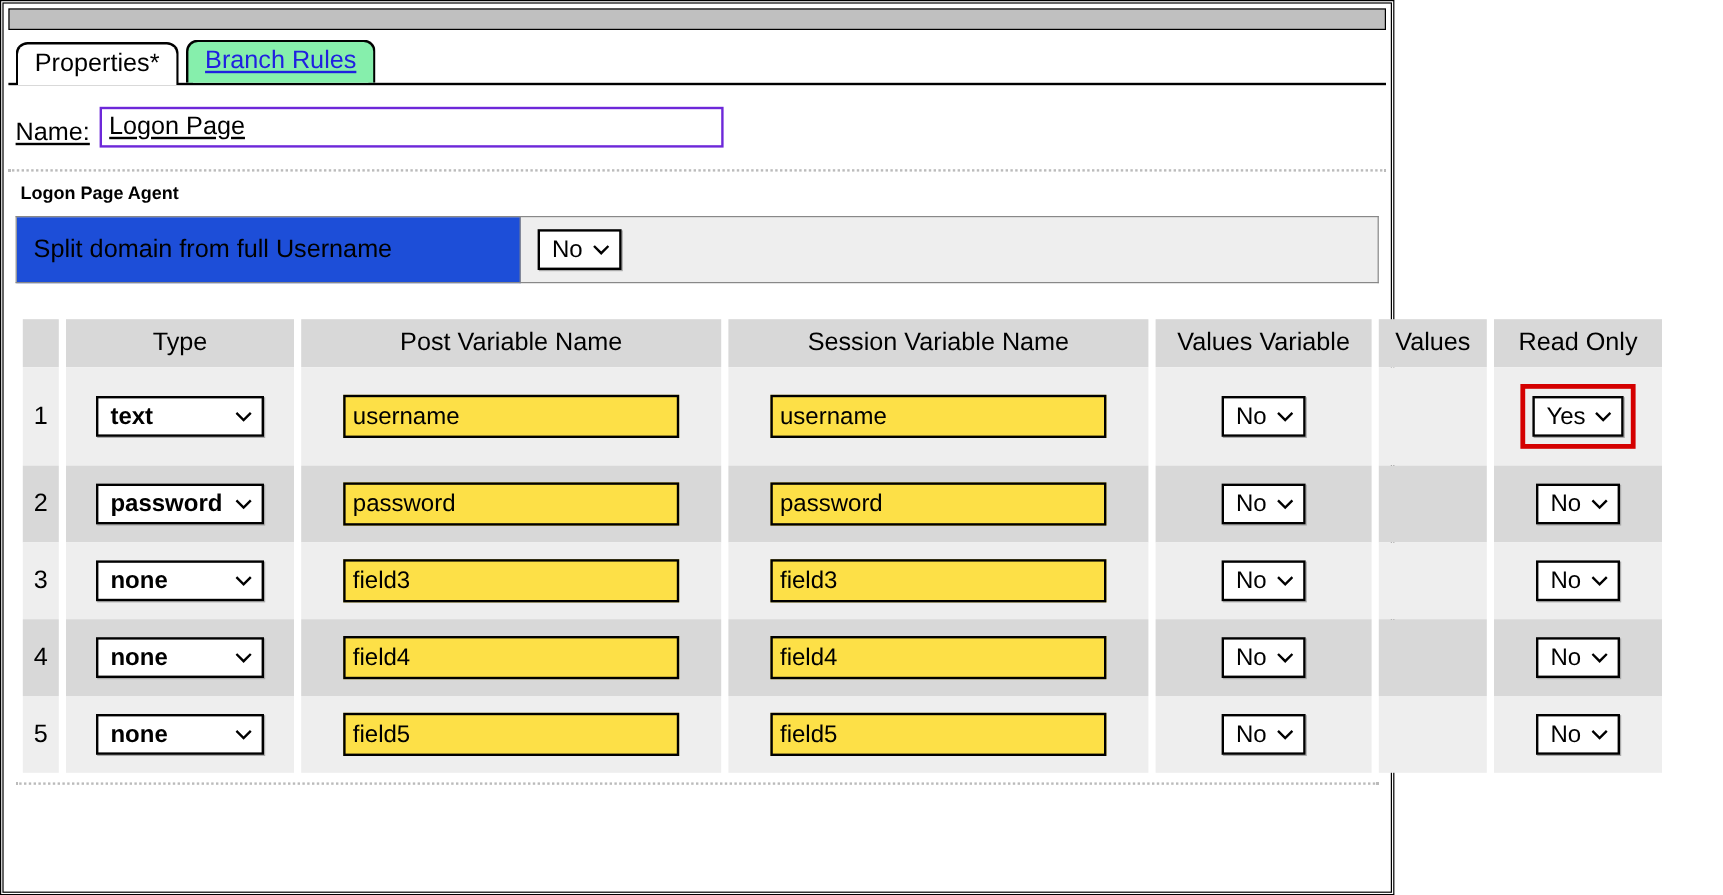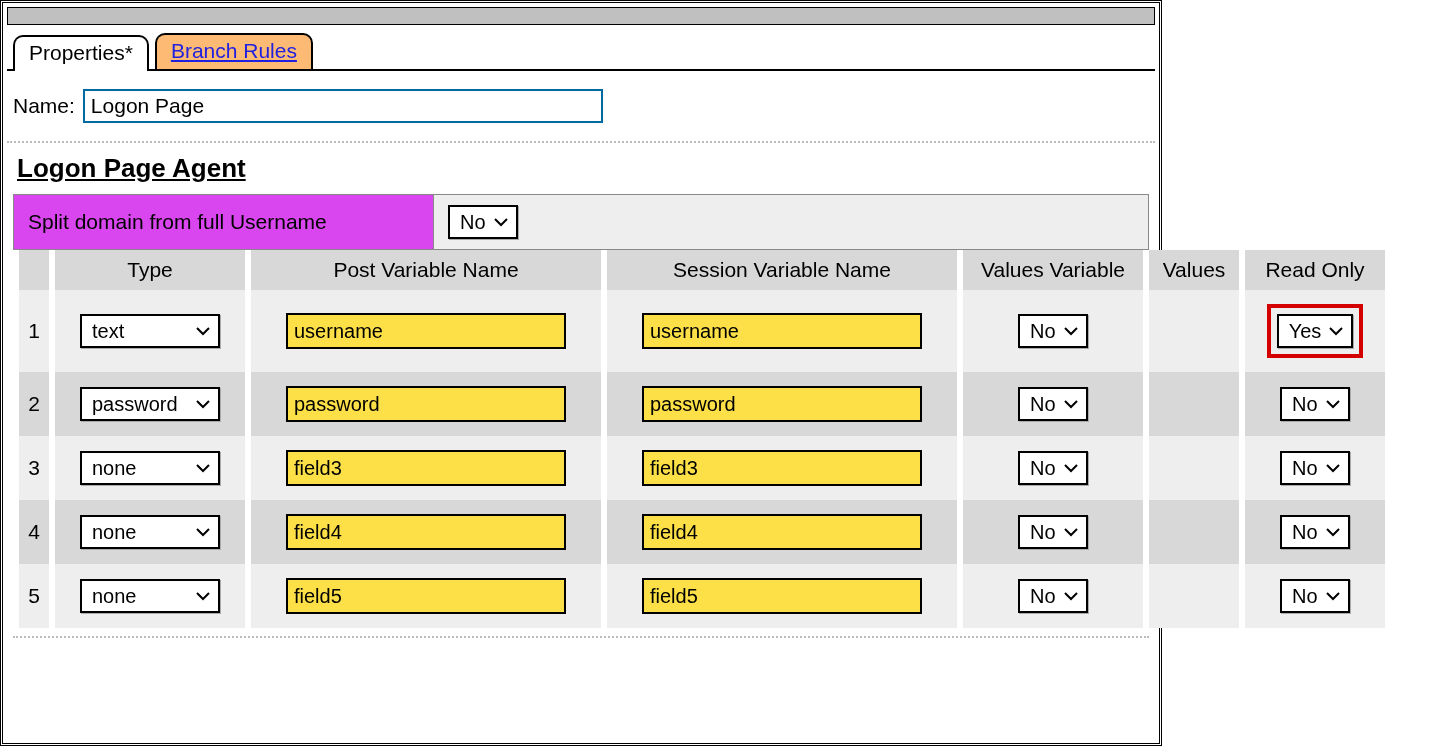--- a/index.html
+++ b/index.html
@@ -30,70 +30,70 @@
     height: 38px;
     padding-left: 6px;
   }
   .tab {
     border: 2px solid #000;
     border-bottom: none;
     border-top-left-radius: 10px;
     border-top-right-radius: 10px;
     padding: 4px 14px 6px 14px;
     margin-right: 6px;
-    background: #fdba74;
+    background: #86efac;
     position: relative;
     font-size: 21px;
     cursor: pointer;
   }
   .tab.active {
     background: #fff;
     top: 2px;
   }
   .tab.inactive a {
     color: #2020e0;
     text-decoration: underline;
   }
   .name-row {
     display: flex;
-    align-items: center;
+    align-items: flex-end;
     padding: 18px 0 18px 6px;
     border-bottom: 2px dotted #bbb;
+    text-decoration: underline;
   }
   .name-row label {
     font-size: 21px;
     margin-right: 8px;
   }
   .name-row input {
     font-size: 21px;
     padding: 2px 6px;
-    border: 2px solid #0369a1;
+    border: 2px solid #6d28d9;
     width: 520px;
     height: 34px;
   }
   .section-heading {
     font-weight: bold;
-    font-size: 26px;
+    font-size: 15px;
     padding: 10px 0 10px 10px;
-    text-decoration: underline;
   }
   .settings-table {
     width: calc(100% - 12px);
     margin-left: 6px;
     border-collapse: collapse;
   }
   .settings-table td {
     border: 1px solid #888;
     padding: 10px 14px;
     font-size: 21px;
     background: #eeeeee;
   }
   .settings-table td.label-cell {
     width: 420px;
-    background: #d946ef;
+    background: #1d4ed8;
   }
   
   .sel {
     display: inline-flex;
     align-items: center;
     border: 2px solid #000;
     background: #fff;
     padding: 2px 8px 2px 10px;
     font-size: 20px;
     height: 34px;
@@ -105,23 +105,24 @@
     flex: 1;
     white-space: nowrap;
     text-align: left;
   }
   .sel .sel-caret {
     margin-left: 8px;
   }
   .sel .sel-caret svg {
     display: block;
   }
-  .sel.wide { min-width: 140px; }
+  .sel.wide { min-width: 140px; font-weight: bold; }
   
   .fields-wrap {
+    margin-top: 30px;
     padding-left: 6px;
     padding-right: 6px;
   }
   .fields-table {
     width: 100%;
     border-collapse: separate;
     border-spacing: 6px 0;
     table-layout: fixed;
   }
   .fields-table th {

